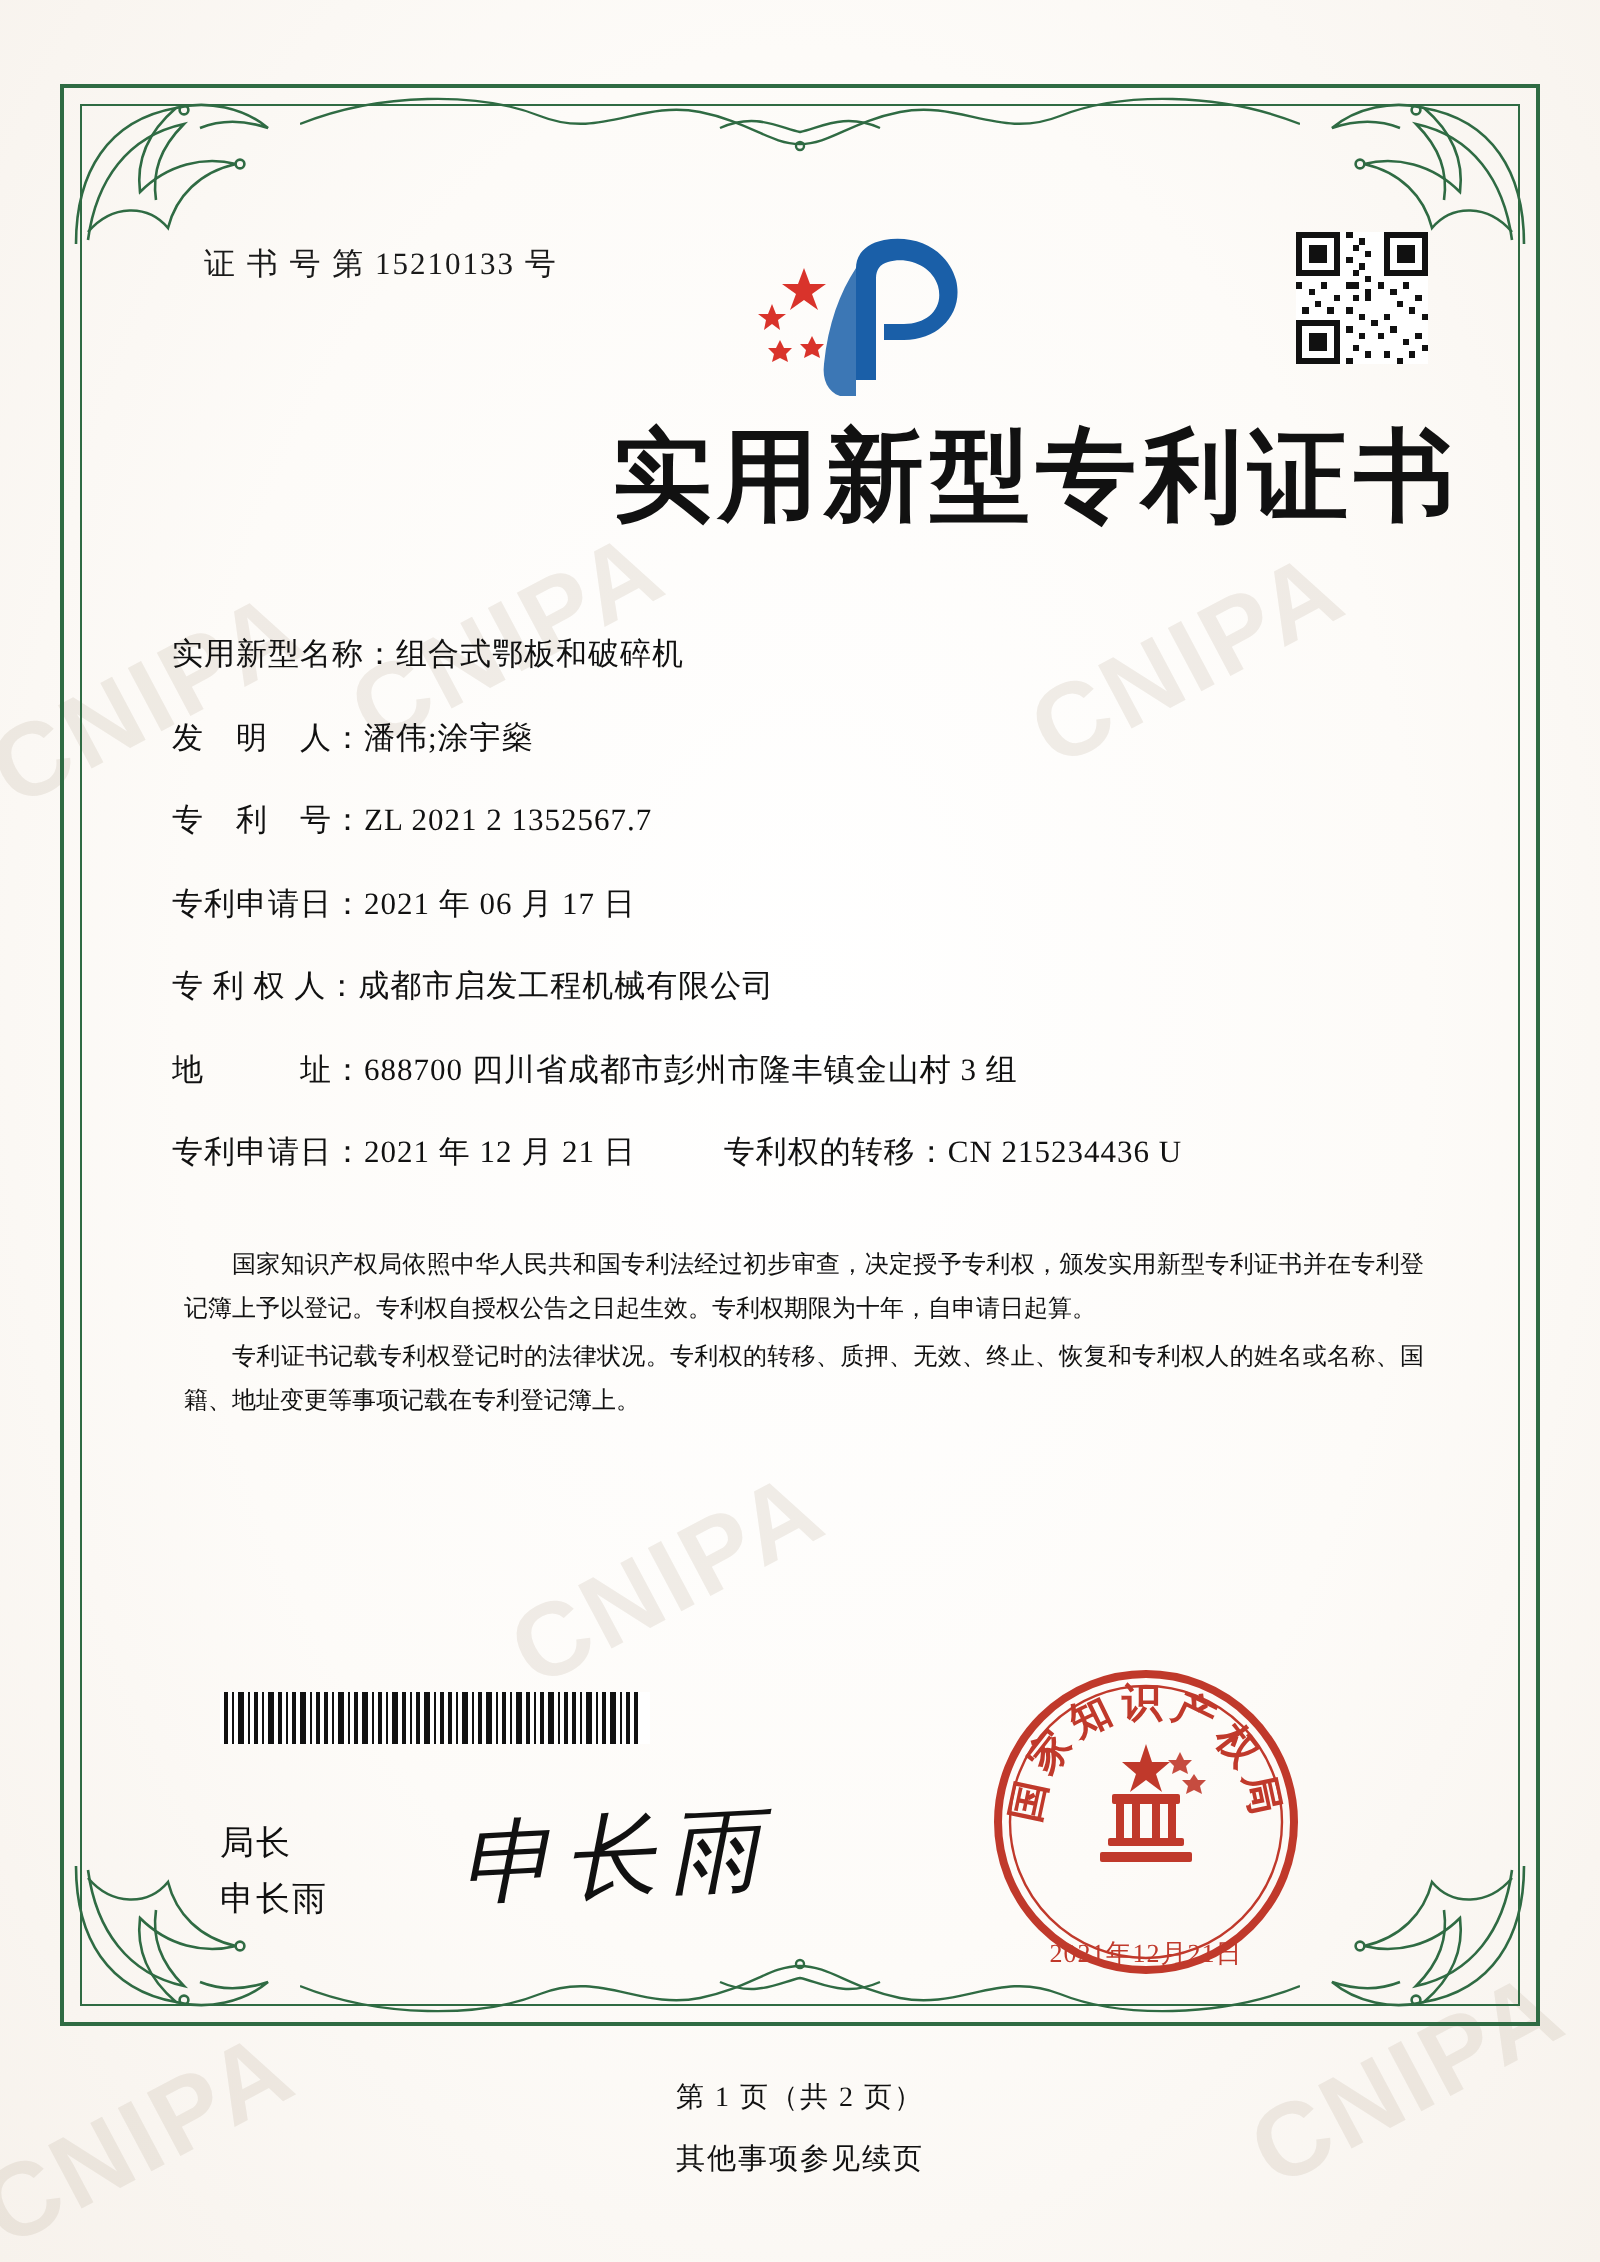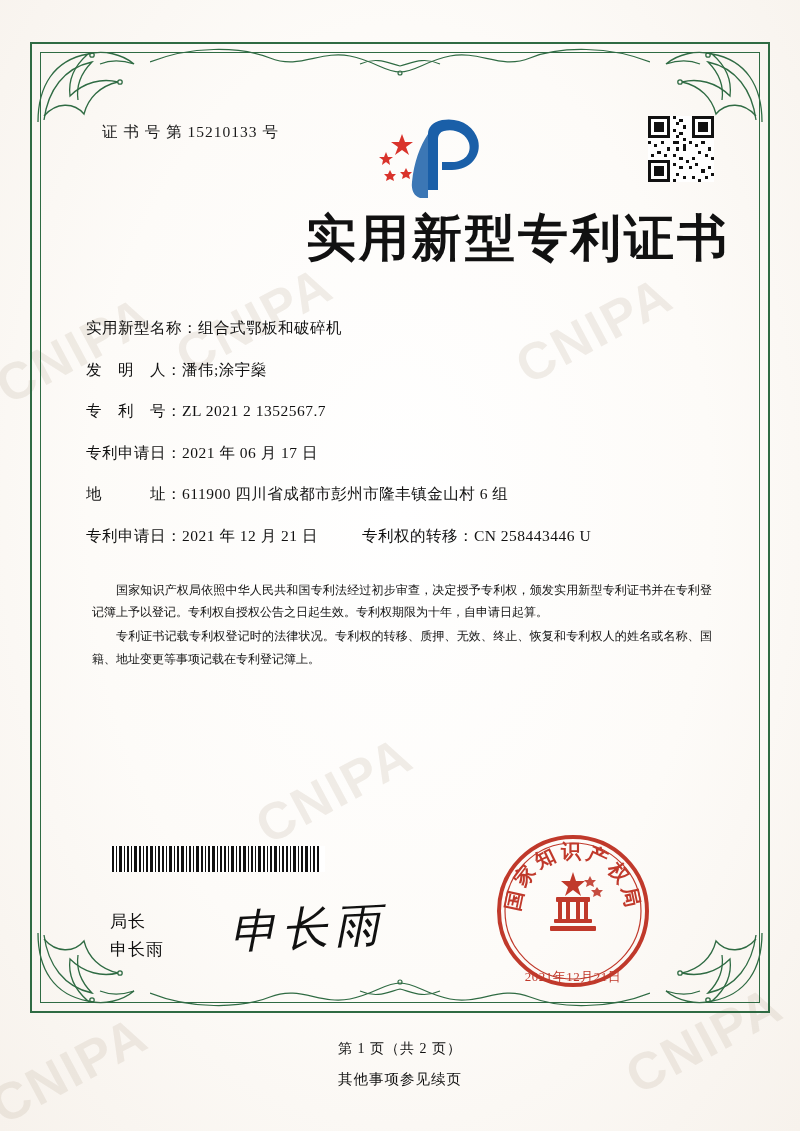--- a/index.html
+++ b/index.html
@@ -382,28 +382,32 @@
       </div>
       <div class="field-row">
         <span class="field-label">专　利　号：</span>
         <span class="field-value">ZL 2021 2 1352567.7</span>
       </div>
       <div class="field-row">
         <span class="field-label">专利申请日：</span>
         <span class="field-value">2021 年 06 月 17 日</span>
       </div>
       <div class="field-row">
+        <span class="field-label">专 利 权 人：</span>
+        <span class="field-value">成都市启发工程机械有限公司</span>
+      </div>
+      <div class="field-row">
         <span class="field-label">地　　　址：</span>
-        <span class="field-value">611900 四川省成都市彭州市隆丰镇金山村 6 组</span>
+        <span class="field-value">688700 四川省成都市彭州市隆丰镇金山村 3 组</span>
       </div>
       <div class="field-row inline-two">
         <span class="field-label">专利申请日：</span>
         <span class="field-value">2021 年 12 月 21 日</span>
         <span class="field-label second-label">专利权的转移：</span>
-        <span class="field-value">CN 258443446 U</span>
+        <span class="field-value">CN 215234436 U</span>
       </div>
     </div>
 
     <div class="paragraphs">
       <p>国家知识产权局依照中华人民共和国专利法经过初步审查，决定授予专利权，颁发实用新型专利证书并在专利登记簿上予以登记。专利权自授权公告之日起生效。专利权期限为十年，自申请日起算。</p>
       <p>专利证书记载专利权登记时的法律状况。专利权的转移、质押、无效、终止、恢复和专利权人的姓名或名称、国籍、地址变更等事项记载在专利登记簿上。</p>
     </div>
 
     <div class="barcode">
       <svg width="215" height="26" viewBox="0 0 215 26" shape-rendering="crispEdges">

